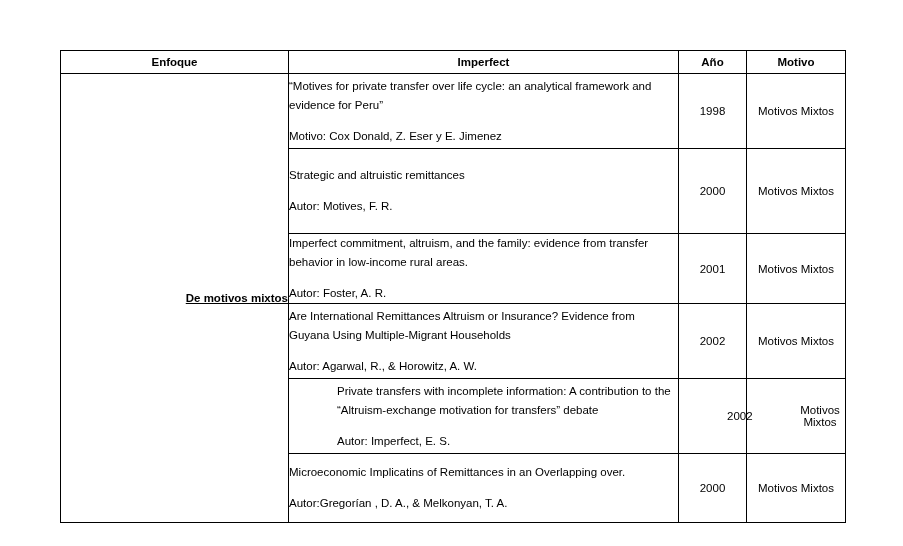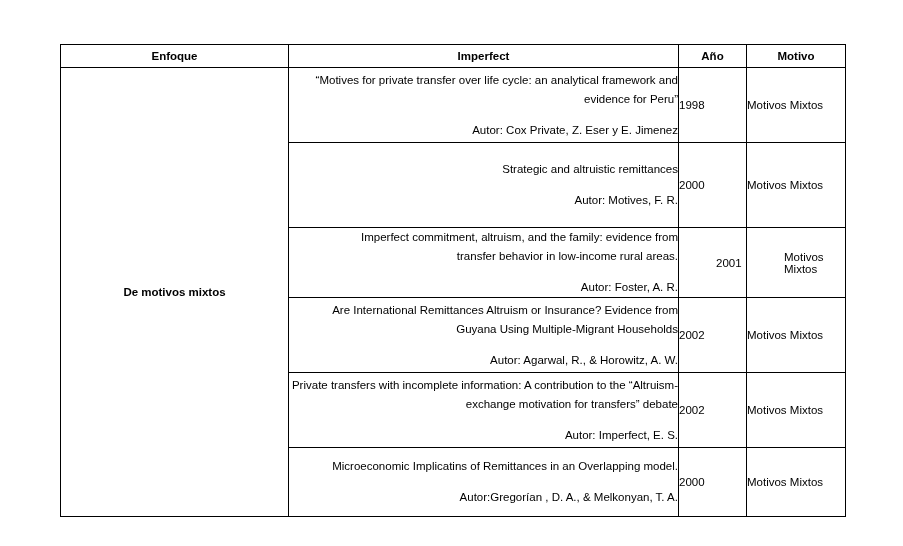--- a/index.html
+++ b/index.html
@@ -16,21 +16,21 @@
   }
   .page {
     position: relative;
     width: 903px;
     height: 546px;
     background: #ffffff;
   }
   .table-wrap {
     position: absolute;
     left: 60px;
-    top: 44px;
+    top: 50px;
     width: 785px;
   }
   table.doc-table {
     border-collapse: collapse;
     table-layout: fixed;
     width: 785px;
     background: #ffffff;
   }
   table.doc-table td,
   table.doc-table th {
@@ -45,47 +45,49 @@
   col.c-motivo    { width: 99px;  }
 
   thead th {
     height: 22px;
     font-size: 11.5px;
     font-weight: bold;
     text-align: center;
     line-height: 14px;
   }
   td.enfoque-cell {
-    text-align: center;
+    text-align: right;
     font-size: 11.5px;
     font-weight: bold;
+    text-decoration: underline;
   }
   td.doc-cell {
-    text-align: right;
+    text-align: left;
     font-size: 11.5px;
     line-height: 19px;
     padding: 8px 14px 8px 14px;
   }
   td.doc-cell .title {
     display: block;
   }
   td.doc-cell .author {
     display: block;
     margin-top: 12px;
   }
   td.anio-cell,
   td.motivo-cell {
+    text-align: center;
     font-size: 11.5px;
   }
   
   tr.r0 td { height: 74px; }
   tr.r1 td { height: 84px; margin-left: 15px; }
-  tr.r2 td { height: 68px; padding-left: 37px; }
+  tr.r2 td { height: 68px; }
   tr.r3 td { height: 74px; margin-left: 11px; }
-  tr.r4 td { height: 74px; }
+  tr.r4 td { height: 74px; padding-left: 48px; }
   tr.r5 td { height: 68px; }
 </style>
 </head>
 <body>
 
 <div class="page">
   <div class="table-wrap">
     <table class="doc-table">
       <colgroup>
         <col class="c-enfoque">
@@ -99,21 +101,21 @@
           <th>Imperfect</th>
           <th>Año</th>
           <th>Motivo</th>
         </tr>
       </thead>
       <tbody>
         <tr class="r0">
           <td class="enfoque-cell" rowspan="6">De motivos mixtos</td>
           <td class="doc-cell">
             <span class="title">“Motives for private transfer over life cycle: an analytical framework and evidence for Peru”</span>
-            <span class="author">Autor: Cox Private, Z. Eser y E. Jimenez</span>
+            <span class="author">Motivo: Cox Donald, Z. Eser y E. Jimenez</span>
           </td>
           <td class="anio-cell">1998</td>
           <td class="motivo-cell">Motivos Mixtos</td>
         </tr>
         <tr class="r1">
           <td class="doc-cell">
             <span class="title">Strategic and altruistic remittances</span>
             <span class="author">Autor: Motives, F. R.</span>
           </td>
           <td class="anio-cell">2000</td>
@@ -138,21 +140,21 @@
         <tr class="r4">
           <td class="doc-cell">
             <span class="title">Private transfers with incomplete information: A contribution to the “Altruism-exchange motivation for transfers” debate</span>
             <span class="author">Autor: Imperfect, E. S.</span>
           </td>
           <td class="anio-cell">2002</td>
           <td class="motivo-cell">Motivos Mixtos</td>
         </tr>
         <tr class="r5">
           <td class="doc-cell">
-            <span class="title">Microeconomic Implicatins of Remittances in an Overlapping model.</span>
+            <span class="title">Microeconomic Implicatins of Remittances in an Overlapping over.</span>
             <span class="author">Autor:Gregorían , D. A., &amp; Melkonyan, T. A.</span>
           </td>
           <td class="anio-cell">2000</td>
           <td class="motivo-cell">Motivos Mixtos</td>
         </tr>
       </tbody>
     </table>
   </div>
 </div>
 

